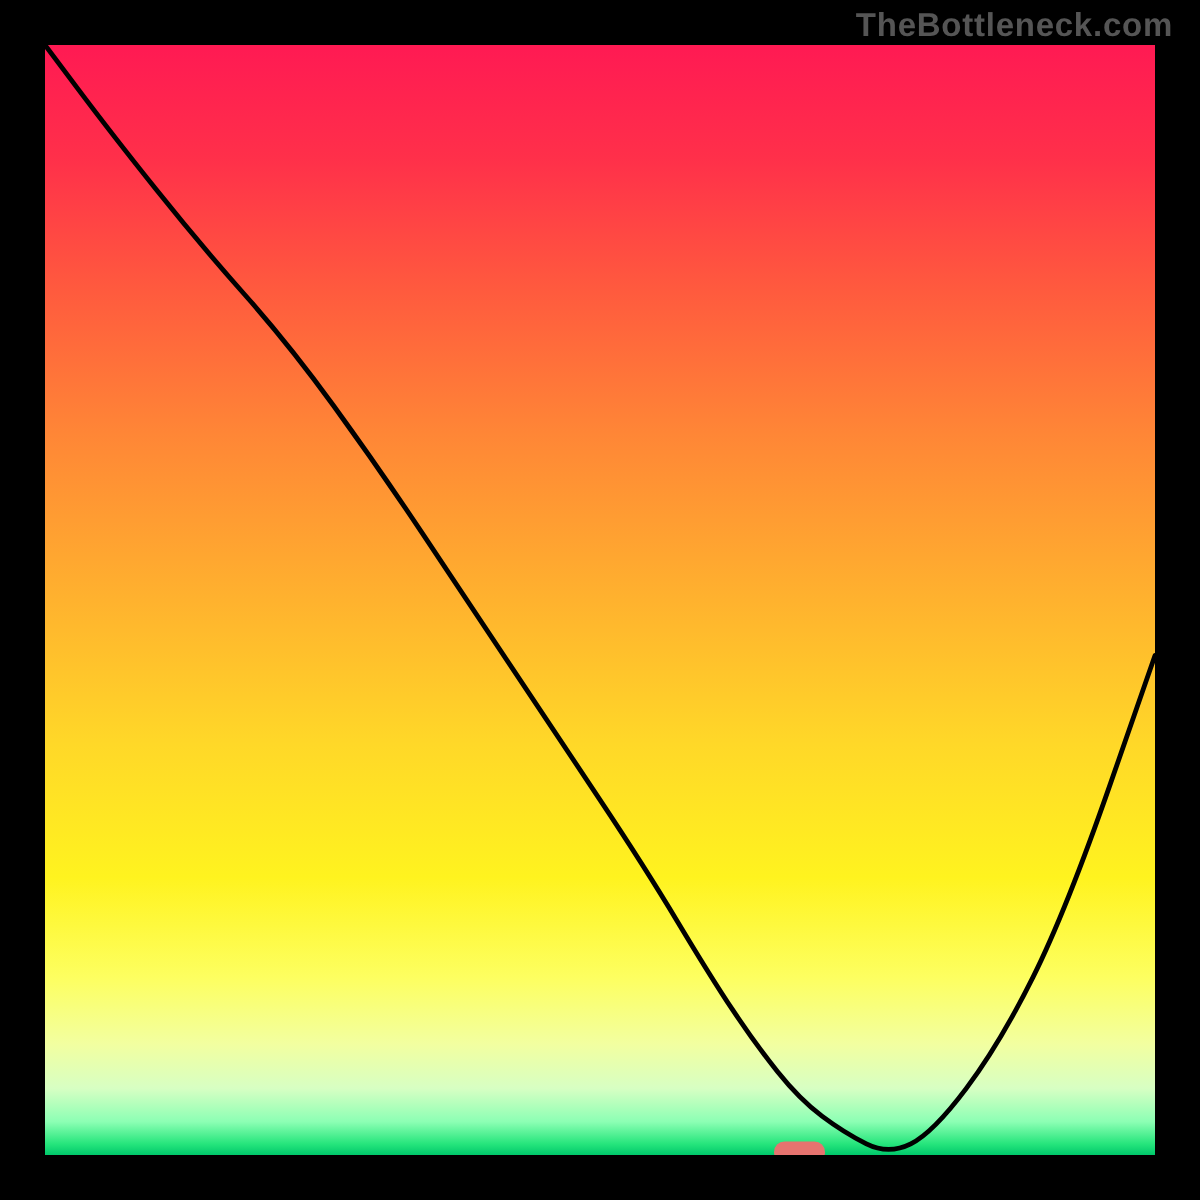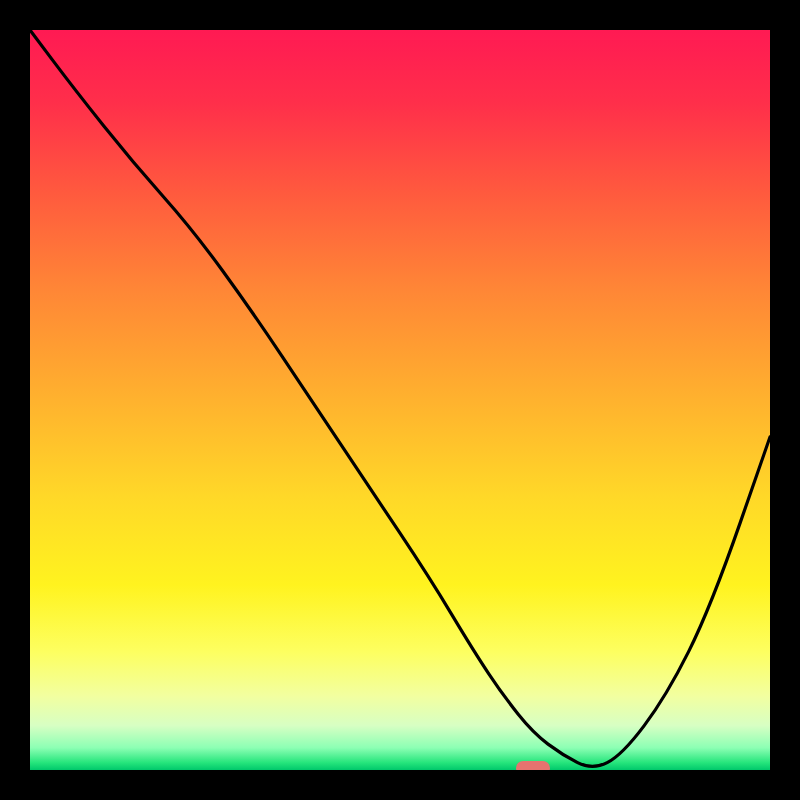--- a/index.html
+++ b/index.html
@@ -71,20 +71,21 @@
     height: 14px;
     background: #e6736f;
     border-radius: 7px;
   }
 </style>
 </head>
 <body>
 
 <div class="frame">
 
+  <div class="watermark">TheBottleneck.com</div>
 
   <div class="plot-area">
 
     <div class="gradient"></div>
 
     <svg class="curve" viewBox="0 0 740 740" preserveAspectRatio="none">
       <path id="curve-path" fill="none" stroke="#000" stroke-width="3.2" stroke-linecap="round" stroke-linejoin="round" d="M 0 0 Q 0 0 22.2 29.599999999999966 Q 44.4 59.19999999999993 74 96.19999999999999 Q 103.60000000000001 133.20000000000005 133.20000000000002 166.50000000000006 Q 162.8 199.80000000000007 192.4 240.50000000000003 Q 222 281.2 251.6 325.6 Q 281.2 370 310.8 414.4 Q 340.40000000000003 458.8 370 503.20000000000005 Q 399.6 547.6 421.8 584.6 Q 444 621.6 458.8 643.8 Q 473.6 666 488.40000000000003 684.5 Q 503.20000000000005 703 518 714.1 Q 532.8 725.2 547.5999999999999 732.6 Q 562.4 740 577.2 732.6 Q 592 725.2 614.2 695.6 Q 636.4 666 658.6 621.6 Q 680.8000000000001 577.2 710.4000000000001 492.1 T 740 407"></path>
     </svg>
 
     <div class="marker" id="marker" style="left: 486.2px; top: 731px;"></div>

